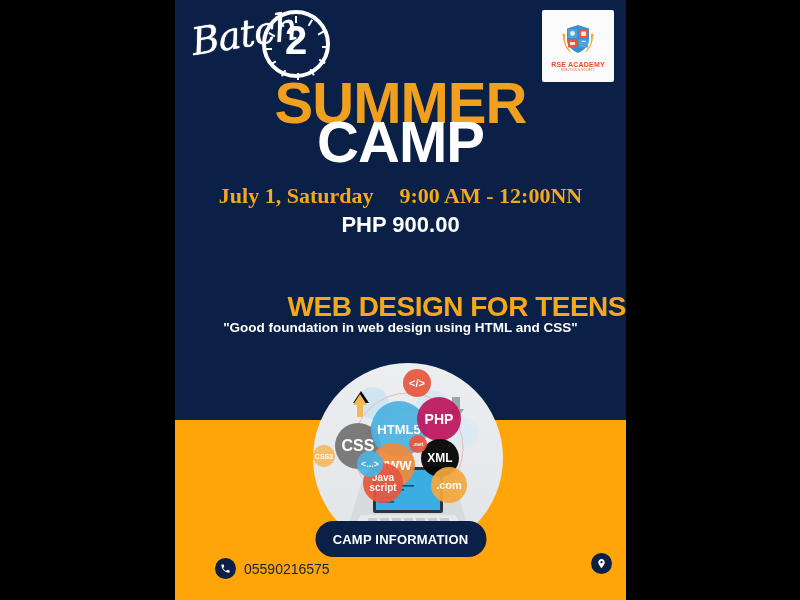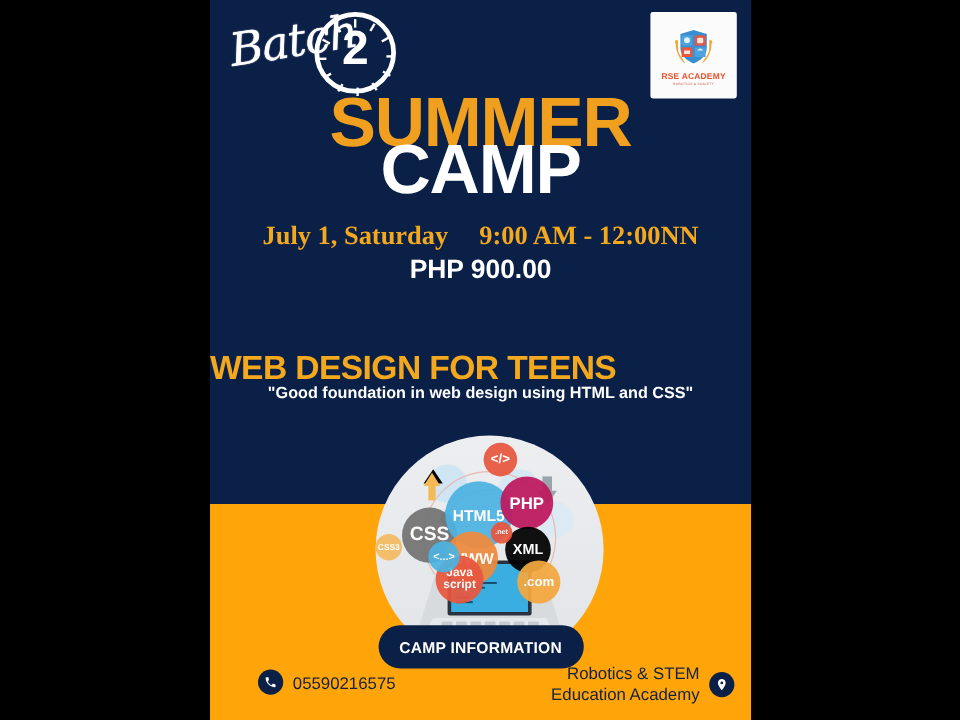--- a/index.html
+++ b/index.html
@@ -32,21 +32,21 @@
                 font-weight:bold;color:#f0a01e;letter-spacing:-1px;}
   #title-camp{position:absolute;left:0;right:0;top:113px;text-align:center;font-size:58px;line-height:58px;
               font-weight:bold;color:#ffffff;letter-spacing:-1px;}
 
   
   #sched-row{position:absolute;left:0;right:0;top:183px;text-align:center;color:#f4a81d;font-size:22px;font-weight:bold;font-family:Liberation Serif, serif;}
   #sched-row .date{margin-right:26px;}
   #price{position:absolute;left:0;right:0;top:212px;text-align:center;color:#ffffff;font-size:22px;font-weight:bold;}
 
   
-  #course-title{position:absolute;left:0;right:0;top:291px;text-align:left;color:#f4a81d;font-size:28px;font-weight:bold;letter-spacing:-.5px;}
+  #course-title{position:absolute;left:0;right:0;top:291px;text-align:right;color:#f4a81d;font-size:28px;font-weight:bold;letter-spacing:-.5px;}
   #course-tag{position:absolute;left:0;right:0;top:320px;text-align:center;color:#ffffff;font-size:13.5px;font-weight:bold;}
 
   
   #illus{position:absolute;left:138px;top:363px;width:190px;height:195px;}
   #illus-circle{position:absolute;left:0;top:0;width:190px;height:190px;border-radius:50%;
                 background:linear-gradient(180deg,#eceef0 0%,#e2e5e8 100%);}
   .bub{position:absolute;border-radius:50%;display:flex;align-items:center;justify-content:center;
        color:#fff;font-weight:bold;text-align:center;line-height:1;}
 
   
@@ -189,21 +189,20 @@
     <div id="phone-group">
       <span class="circle-icon">
         <svg width="11" height="11" viewBox="0 0 24 24" fill="#ffffff">
           <path d="M6.6 10.8c1.4 2.8 3.8 5.2 6.6 6.6l2.2-2.2c.3-.3.7-.4 1-.2 1.2.4 2.4.6 3.6.6.6 0 1 .4 1 1V20c0 .6-.4 1-1 1C10.6 21 3 13.4 3 4c0-.6.4-1 1-1h3.5c.6 0 1 .4 1 1 0 1.3.2 2.5.6 3.6.1.4 0 .8-.2 1z"></path>
         </svg>
       </span>
       <span id="phone-text">05590216575</span>
     </div>
 
     <div id="org-group">
-      <span id="org-text">Robotics &amp; STEM Education Academy</span>
       <span class="circle-icon">
         <svg width="11" height="11" viewBox="0 0 24 24" fill="#ffffff">
           <path d="M12 2c-3.9 0-7 3.1-7 7 0 5.2 7 13 7 13s7-7.8 7-13c0-3.9-3.1-7-7-7zm0 9.5A2.5 2.5 0 1 1 12 6.5a2.5 2.5 0 0 1 0 5z"></path>
         </svg>
       </span>
     </div>
 
   </div>
 </div>
 

